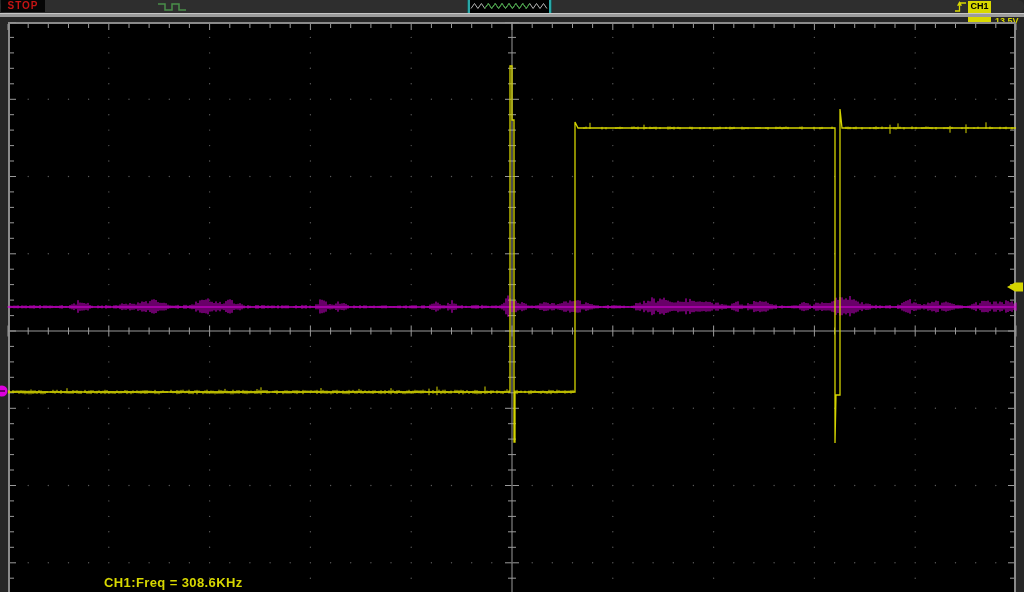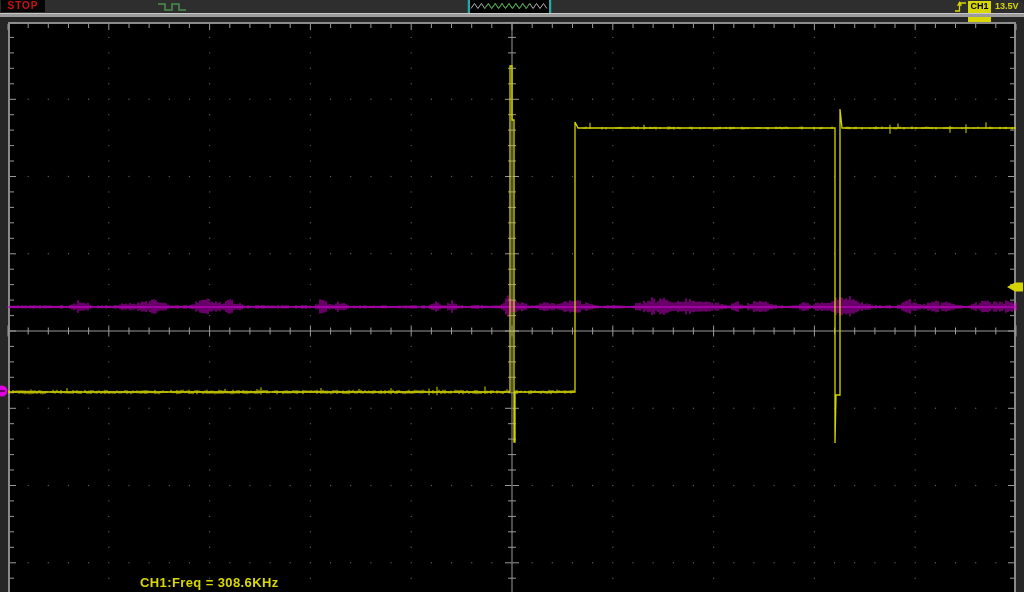--- a/index.html
+++ b/index.html
@@ -9,25 +9,25 @@
   .separator{position:absolute;left:0;top:13px;width:1024px;height:4px;background:#9b9b9b;
              border-top:1px solid #c6c6c6;box-sizing:border-box;}
   .status-badge{position:absolute;left:1px;top:0;width:44px;height:12px;background:#060606;
                 color:#c41414;font-size:10px;font-weight:bold;letter-spacing:1px;
                 text-align:center;line-height:12px;}
   .pulse-icon{position:absolute;left:157px;top:1px;}
   .preview{position:absolute;left:467px;top:0;width:85px;height:13px;background:#000;}
   .trig-edge-icon{position:absolute;left:955px;top:0;}
   .trig-source{position:absolute;left:968px;top:1px;width:23px;height:26px;background:#d8d800;
                color:#000;font-size:9px;font-weight:bold;text-align:center;line-height:11px;}
-  .trig-level{position:absolute;left:995px;top:1px;width:29px;height:11px;color:#d8d800;
+  .trig-level{position:absolute;left:995px;top:16px;width:29px;height:11px;color:#d8d800;
               font-size:9px;font-weight:bold;line-height:11px;}
   .display-svg{position:absolute;left:0;top:22px;}
   .freq-readout{position:absolute;left:104px;top:575px;color:#d8d800;font-size:13px;
-                font-weight:bold;letter-spacing:0.4px;margin-left:36px;}
+                font-weight:bold;letter-spacing:0.4px;}
 </style>
 </head>
 <body>
 
 <div class="scope">
 
   <div class="topbar">
     <div class="status-badge">STOP</div>
 
     <svg class="pulse-icon" width="30" height="12" viewBox="0 0 30 12">

